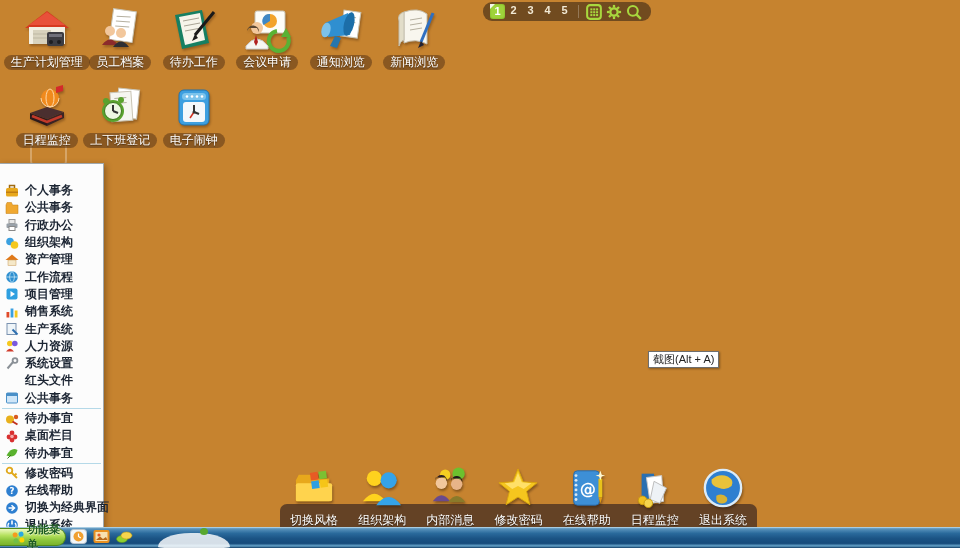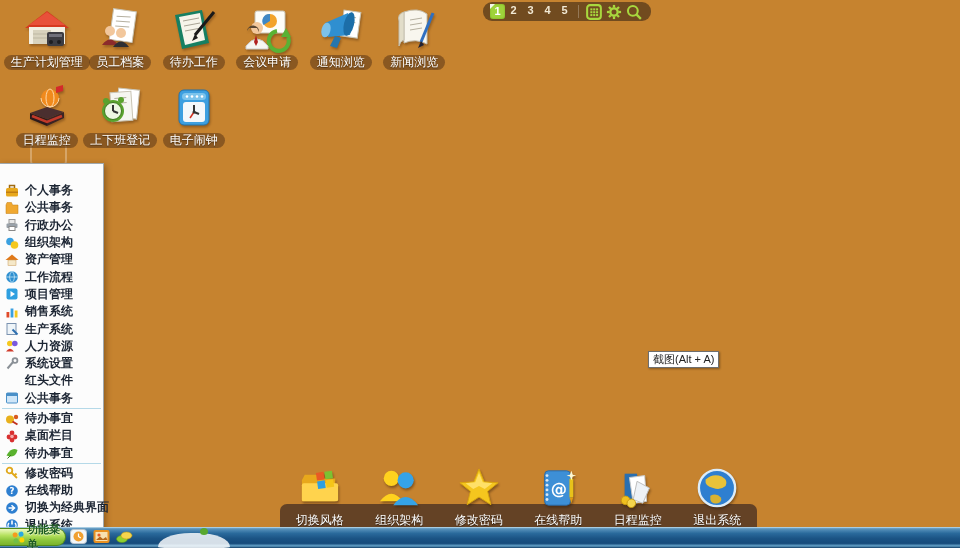--- a/index.html
+++ b/index.html
@@ -423,20 +423,33 @@
     <span class="dic"><svg viewBox="0 0 44 44">
             <circle cx="14" cy="12" r="8" fill="#ffd21e"></circle>
             <path d="M2 36 q12 -16 24 0 z" fill="#ffd21e"></path>
             <circle cx="29" cy="14" r="8.5" fill="#35a3e8"></circle>
             <path d="M16 40 q13 -17 26 0 z" fill="#35a3e8"></path>
           </svg></span>
     <span class="dlbl">组织架构</span>
   </div>
       <div class="dock-item">
     <span class="dic"><svg viewBox="0 0 44 44">
+            <circle cx="17" cy="8" r="5.5" fill="#f5d021"></circle>
+            <circle cx="31" cy="7" r="6.5" fill="#6cc12e"></circle>
+            <circle cx="13" cy="17" r="6" fill="#f2c79c"></circle>
+            <path d="M7 14 a6 6 0 0 1 12 1 l-2 -4 -10 0z" fill="#2b2026"></path>
+            <path d="M4 36 q9 -13 18 0 z" fill="#6a4a8c"></path>
+            <circle cx="29" cy="18" r="6" fill="#e8b488"></circle>
+            <path d="M23 15 a6 6 0 0 1 12 1 l-2 -4 -10 0 z" fill="#1e1a1a"></path>
+            <path d="M20 37 q9 -13 18 0 z" fill="#8a7a2a"></path>
+          </svg></span>
+    <span class="dlbl">内部消息</span>
+  </div>
+      <div class="dock-item">
+    <span class="dic"><svg viewBox="0 0 44 44">
             <polygon points="22,2 27.5,15.5 42,16.5 31,25.5 34.5,39.5 22,31.5 9.5,39.5 13,25.5 2,16.5 16.5,15.5" fill="#f5c61e" stroke="#d9a50e"></polygon>
             <polygon points="22,6 26,16 36,17 28,23 22,20 16,23 8,17 18,16" fill="#ffe068"></polygon>
           </svg></span>
     <span class="dlbl">修改密码</span>
   </div>
       <div class="dock-item">
     <span class="dic"><svg viewBox="0 0 44 44">
             <rect x="8" y="4" width="27" height="36" rx="4" fill="#3d8fd6" stroke="#2a6aa8"></rect>
             <circle cx="10.5" cy="9" r="1.5" fill="#dce8f2"></circle>
             <circle cx="10.5" cy="14" r="1.5" fill="#dce8f2"></circle>

